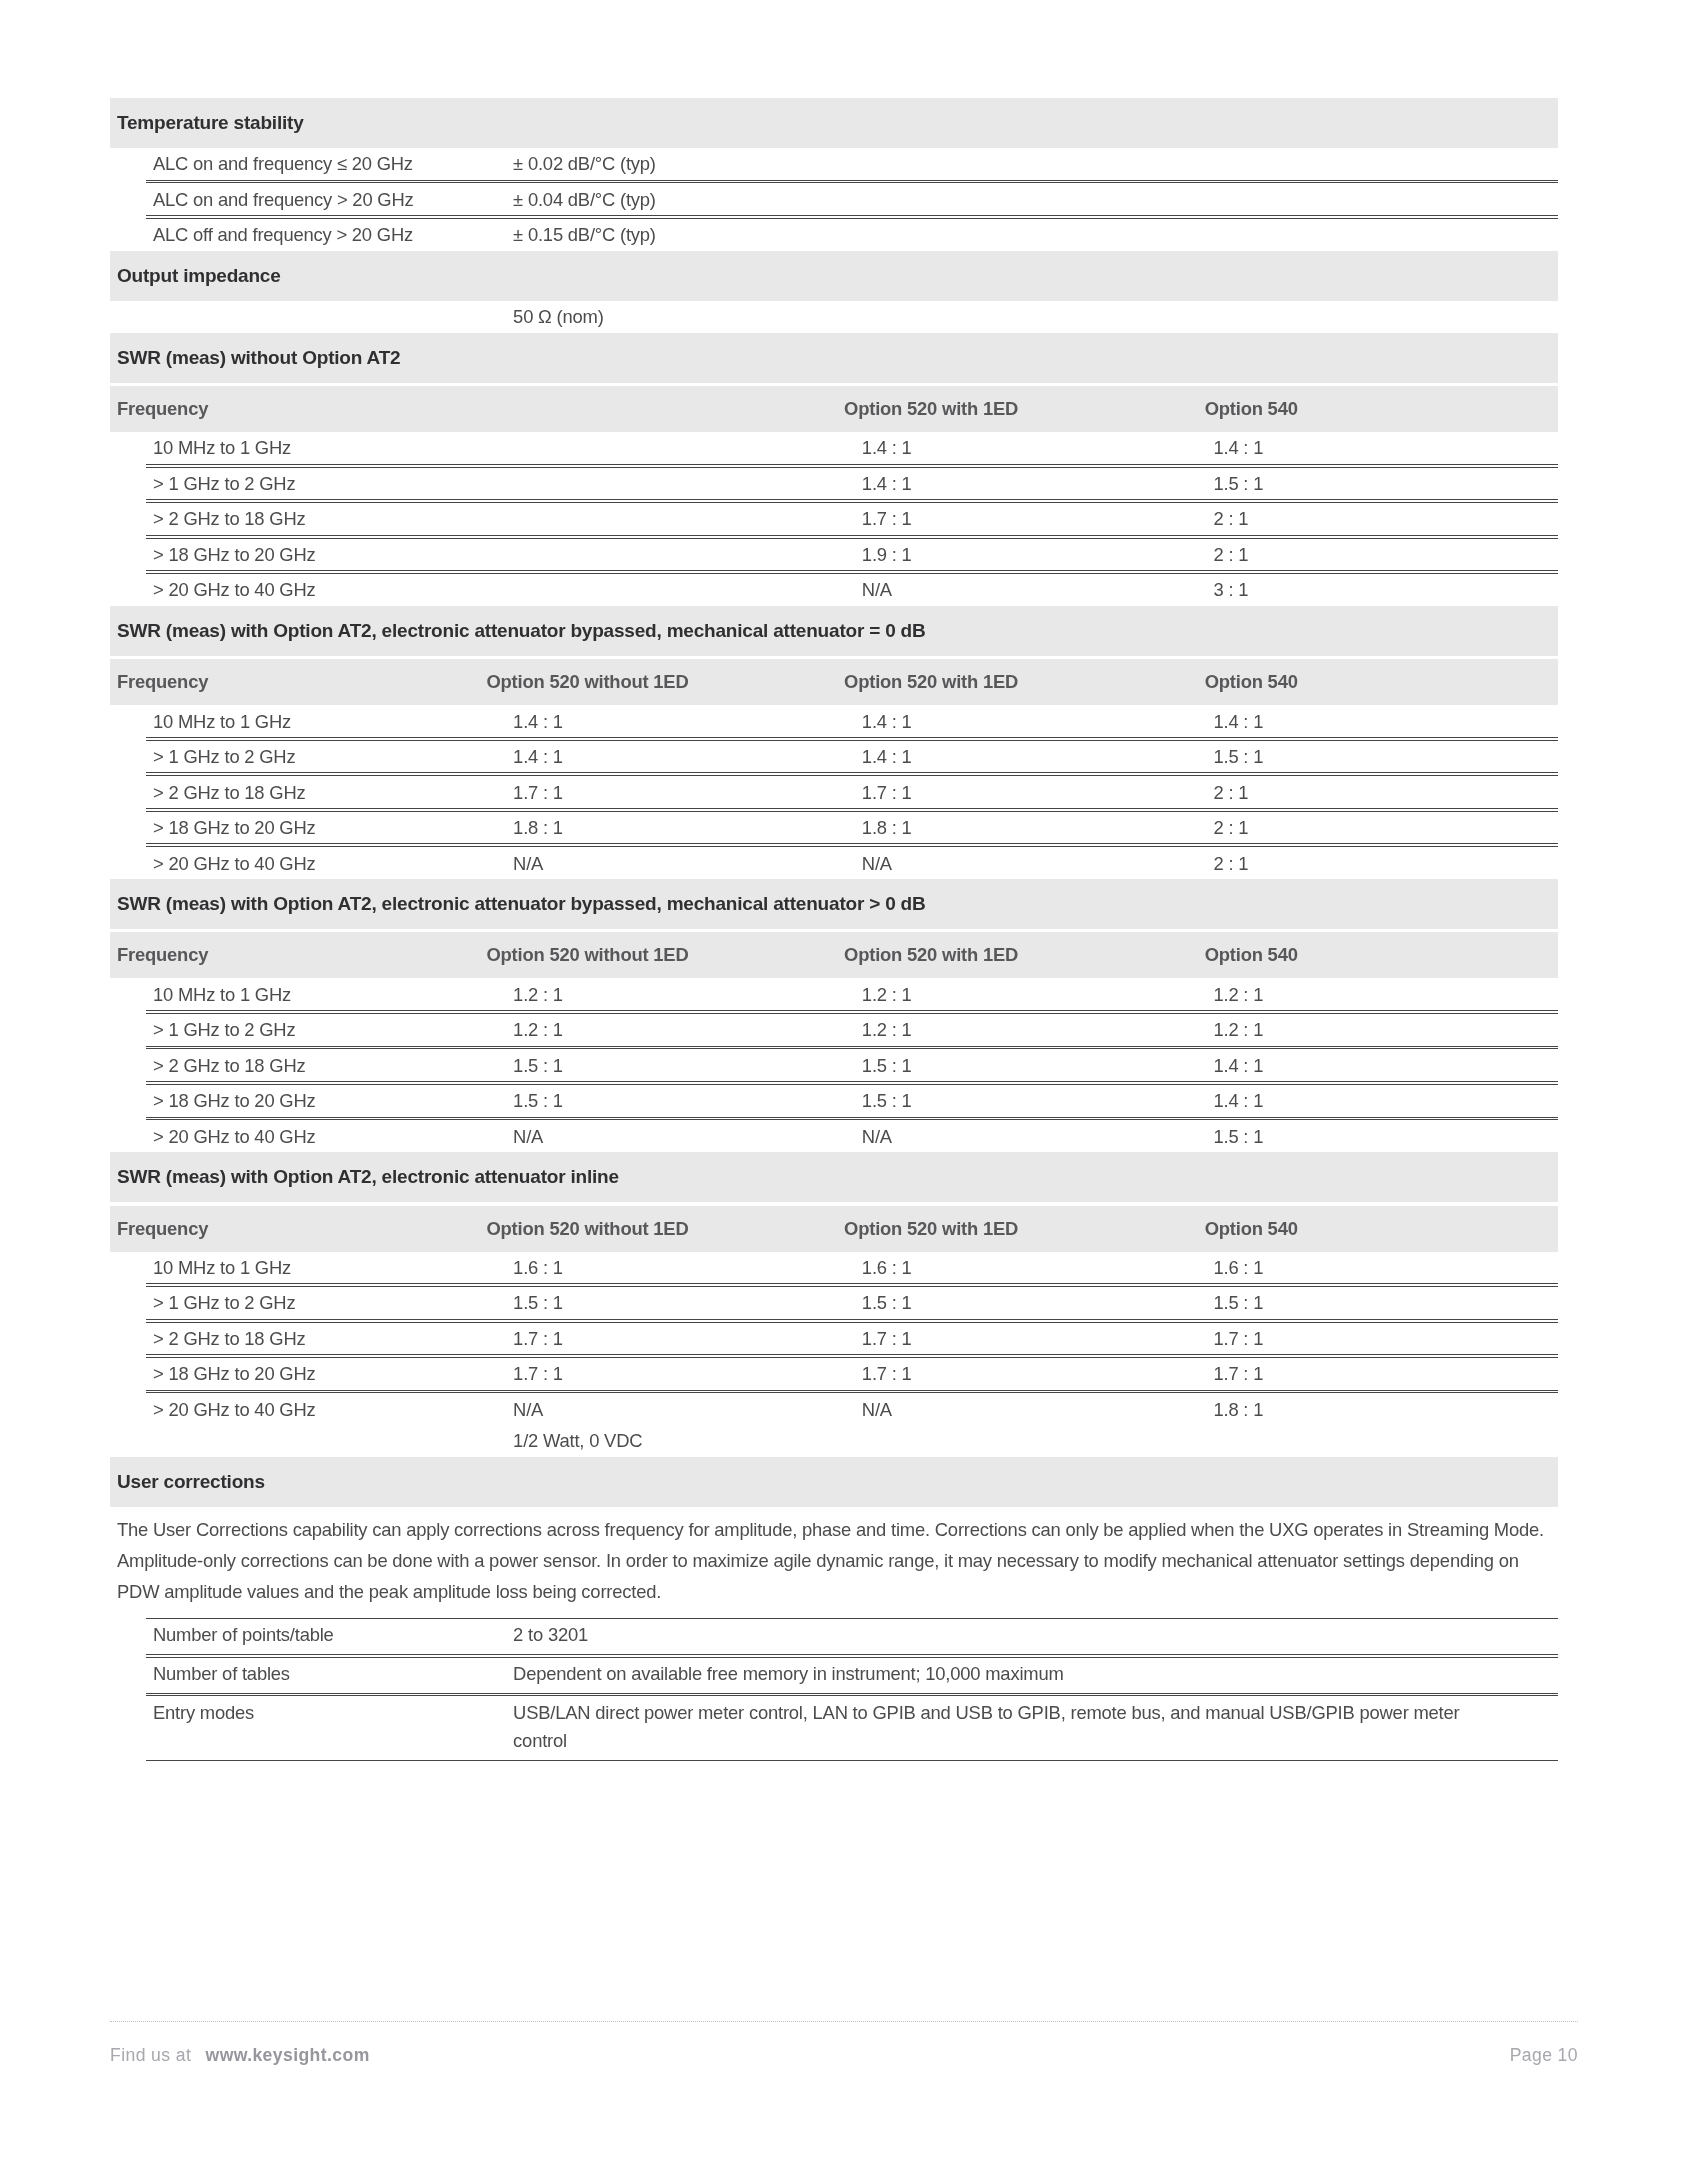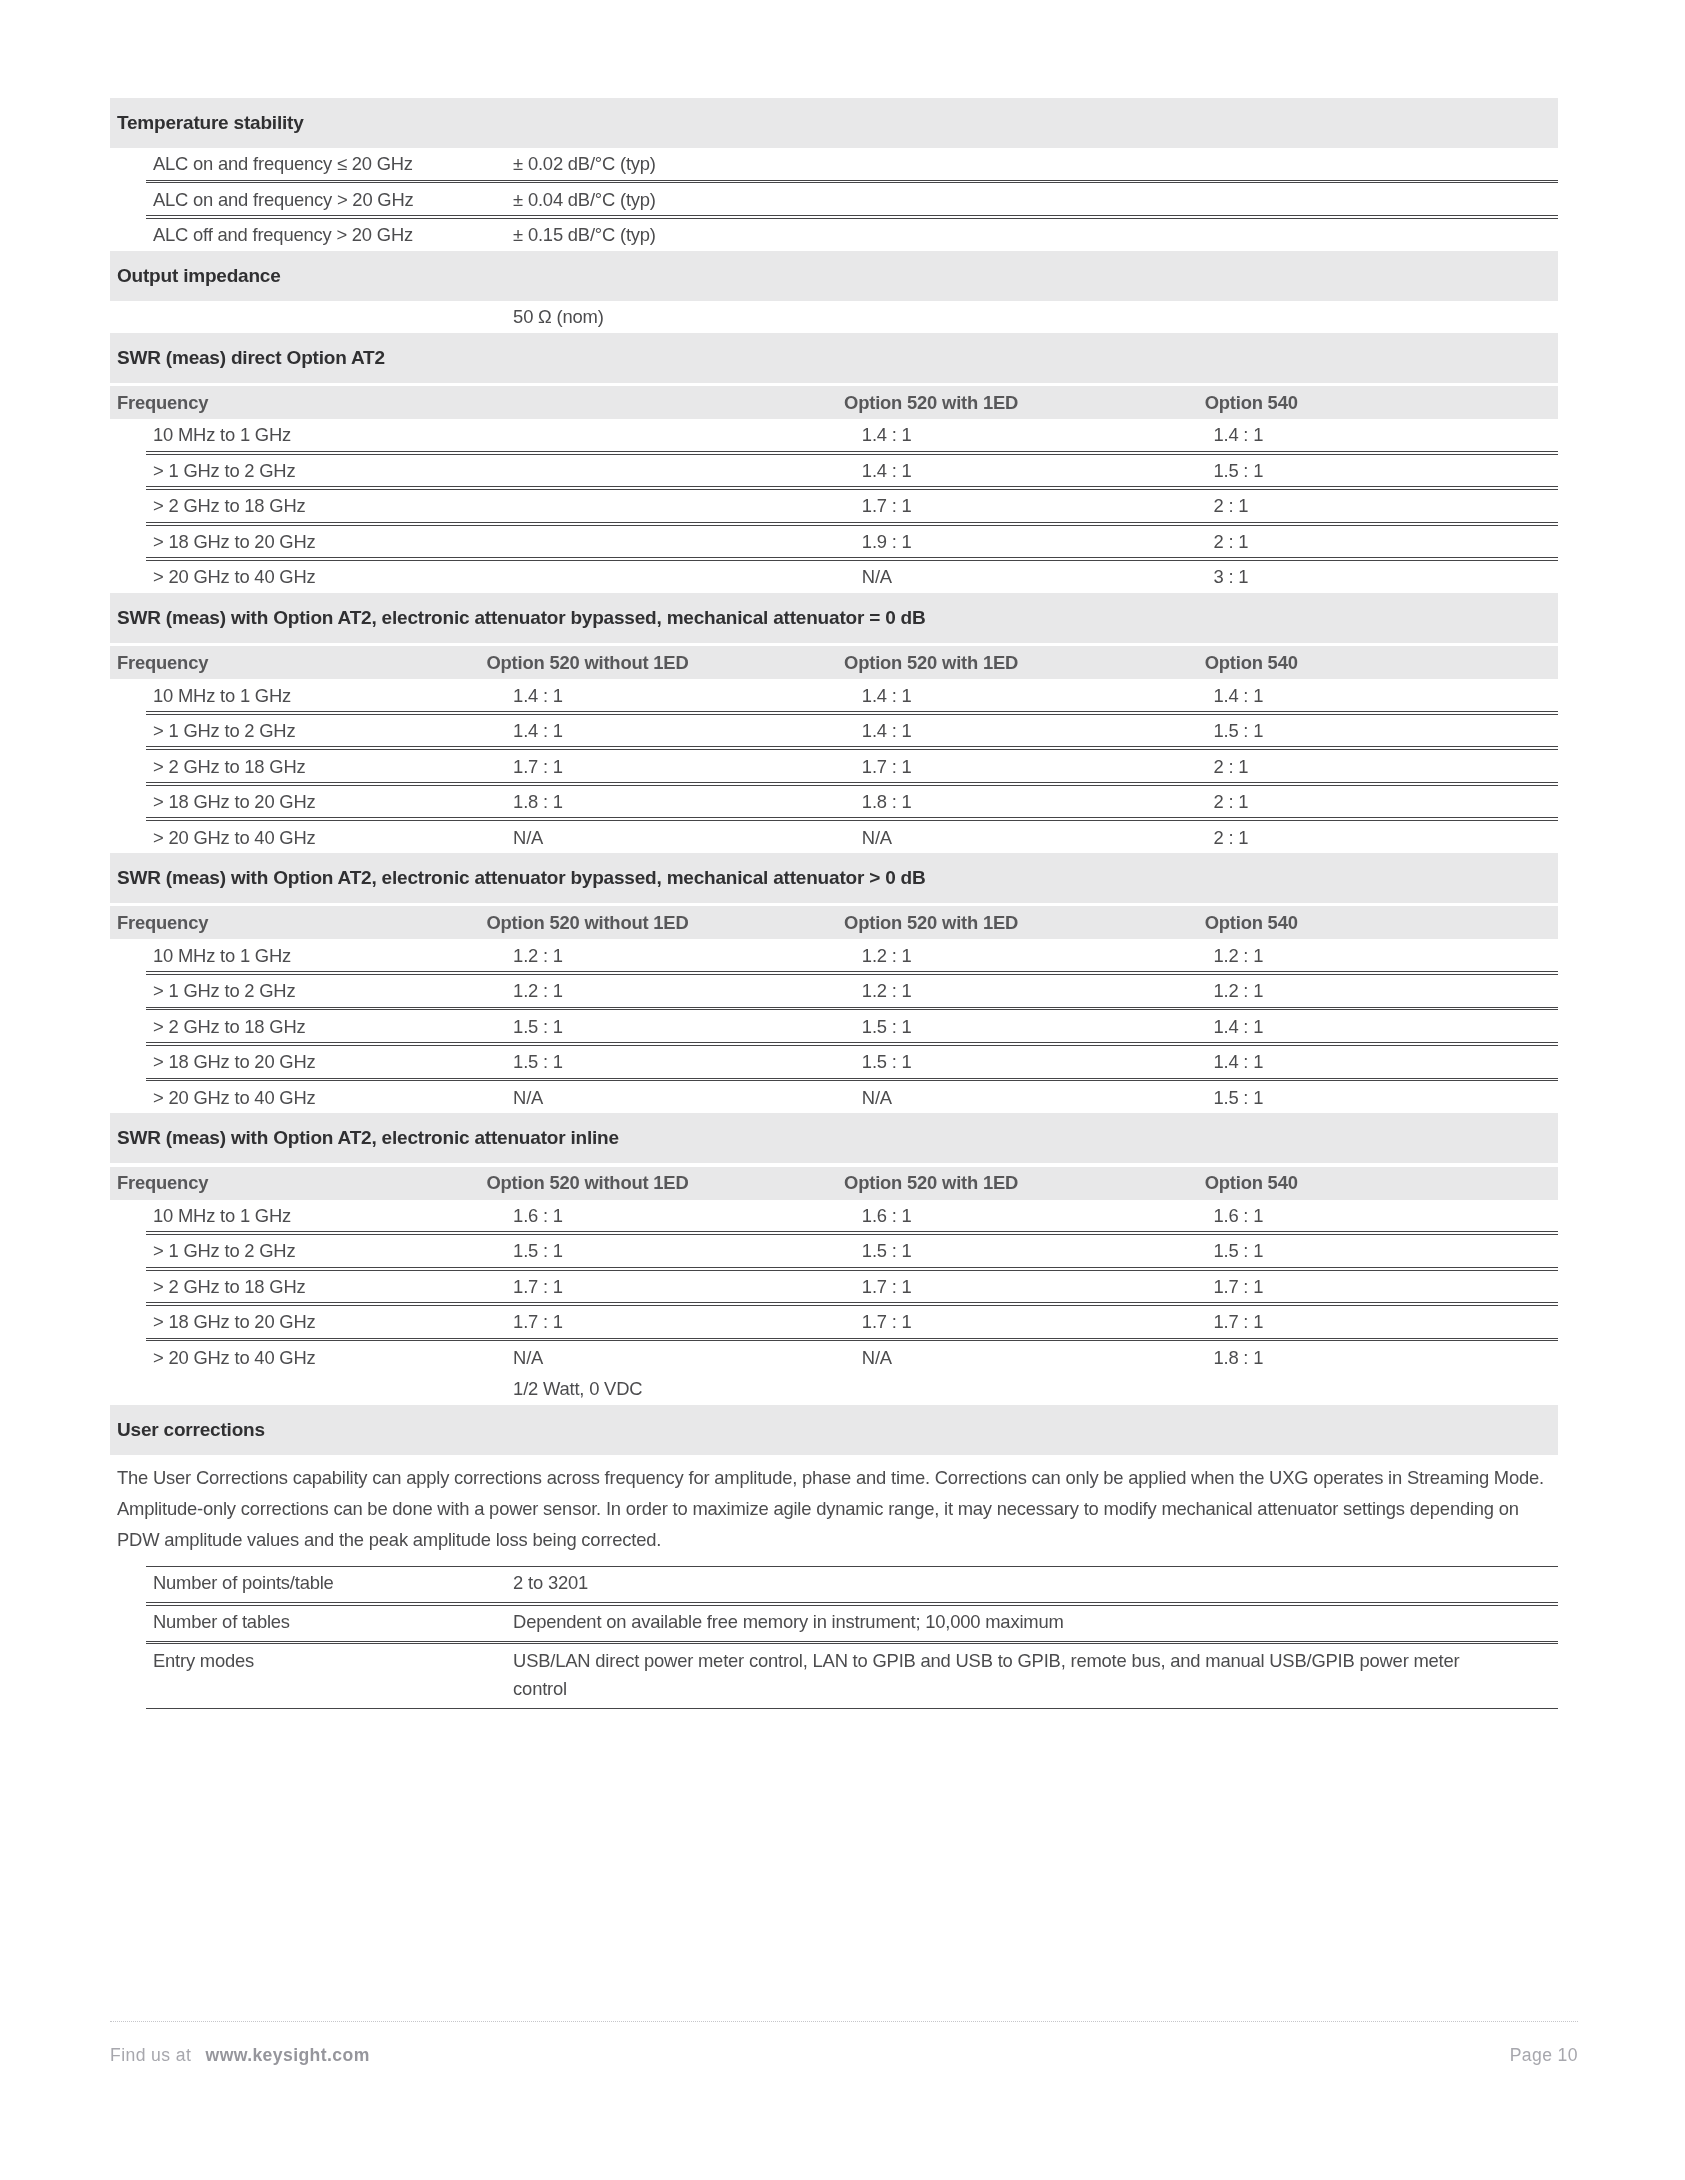--- a/index.html
+++ b/index.html
@@ -28,21 +28,21 @@
     font-weight: bold;
     font-size: 19px;
     color: var(--header-text, #303032);
     padding-left: 7px;
     white-space: nowrap;
   }
   .grid-4 { display: grid; grid-template-columns: 26% 24.7% 24.9% 1fr; }
   .grid-2 { display: grid; grid-template-columns: 26% 1fr; }
   .col-header-row {
     margin-top: 3.5px;
-    height: 33px;
+    height: 46px;
     background: var(--bar-bg, #e8e8e9);
     align-items: center;
   }
   .hcell {
     font-weight: bold;
     font-size: 18.4px;
     color: var(--column-header-text, #58585a);
     white-space: nowrap;
     overflow: hidden;
   }
@@ -129,21 +129,21 @@
     </div>
     <div class="rows-group">
       <div class="spec-row grid-4">
         <span class="cell c0"></span>
         <span class="cell c1">50 Ω (nom)</span>
         <span class="cell c2"></span>
         <span class="cell c3"></span>
       </div>
     </div>
     <div class="section-bar">
-      <span class="section-title">SWR (meas) direct Option AT2</span>
+      <span class="section-title">SWR (meas) without Option AT2</span>
     </div>
     <div class="col-header-row grid-4">
       <span class="hcell c0">Frequency</span>
       <span class="hcell c1"></span>
       <span class="hcell c2">Option 520 with 1ED</span>
       <span class="hcell c3">Option 540</span>
     </div>
     <div class="rows-group">
       <div class="spec-row grid-4">
         <span class="cell c0">10 MHz to 1 GHz</span>

